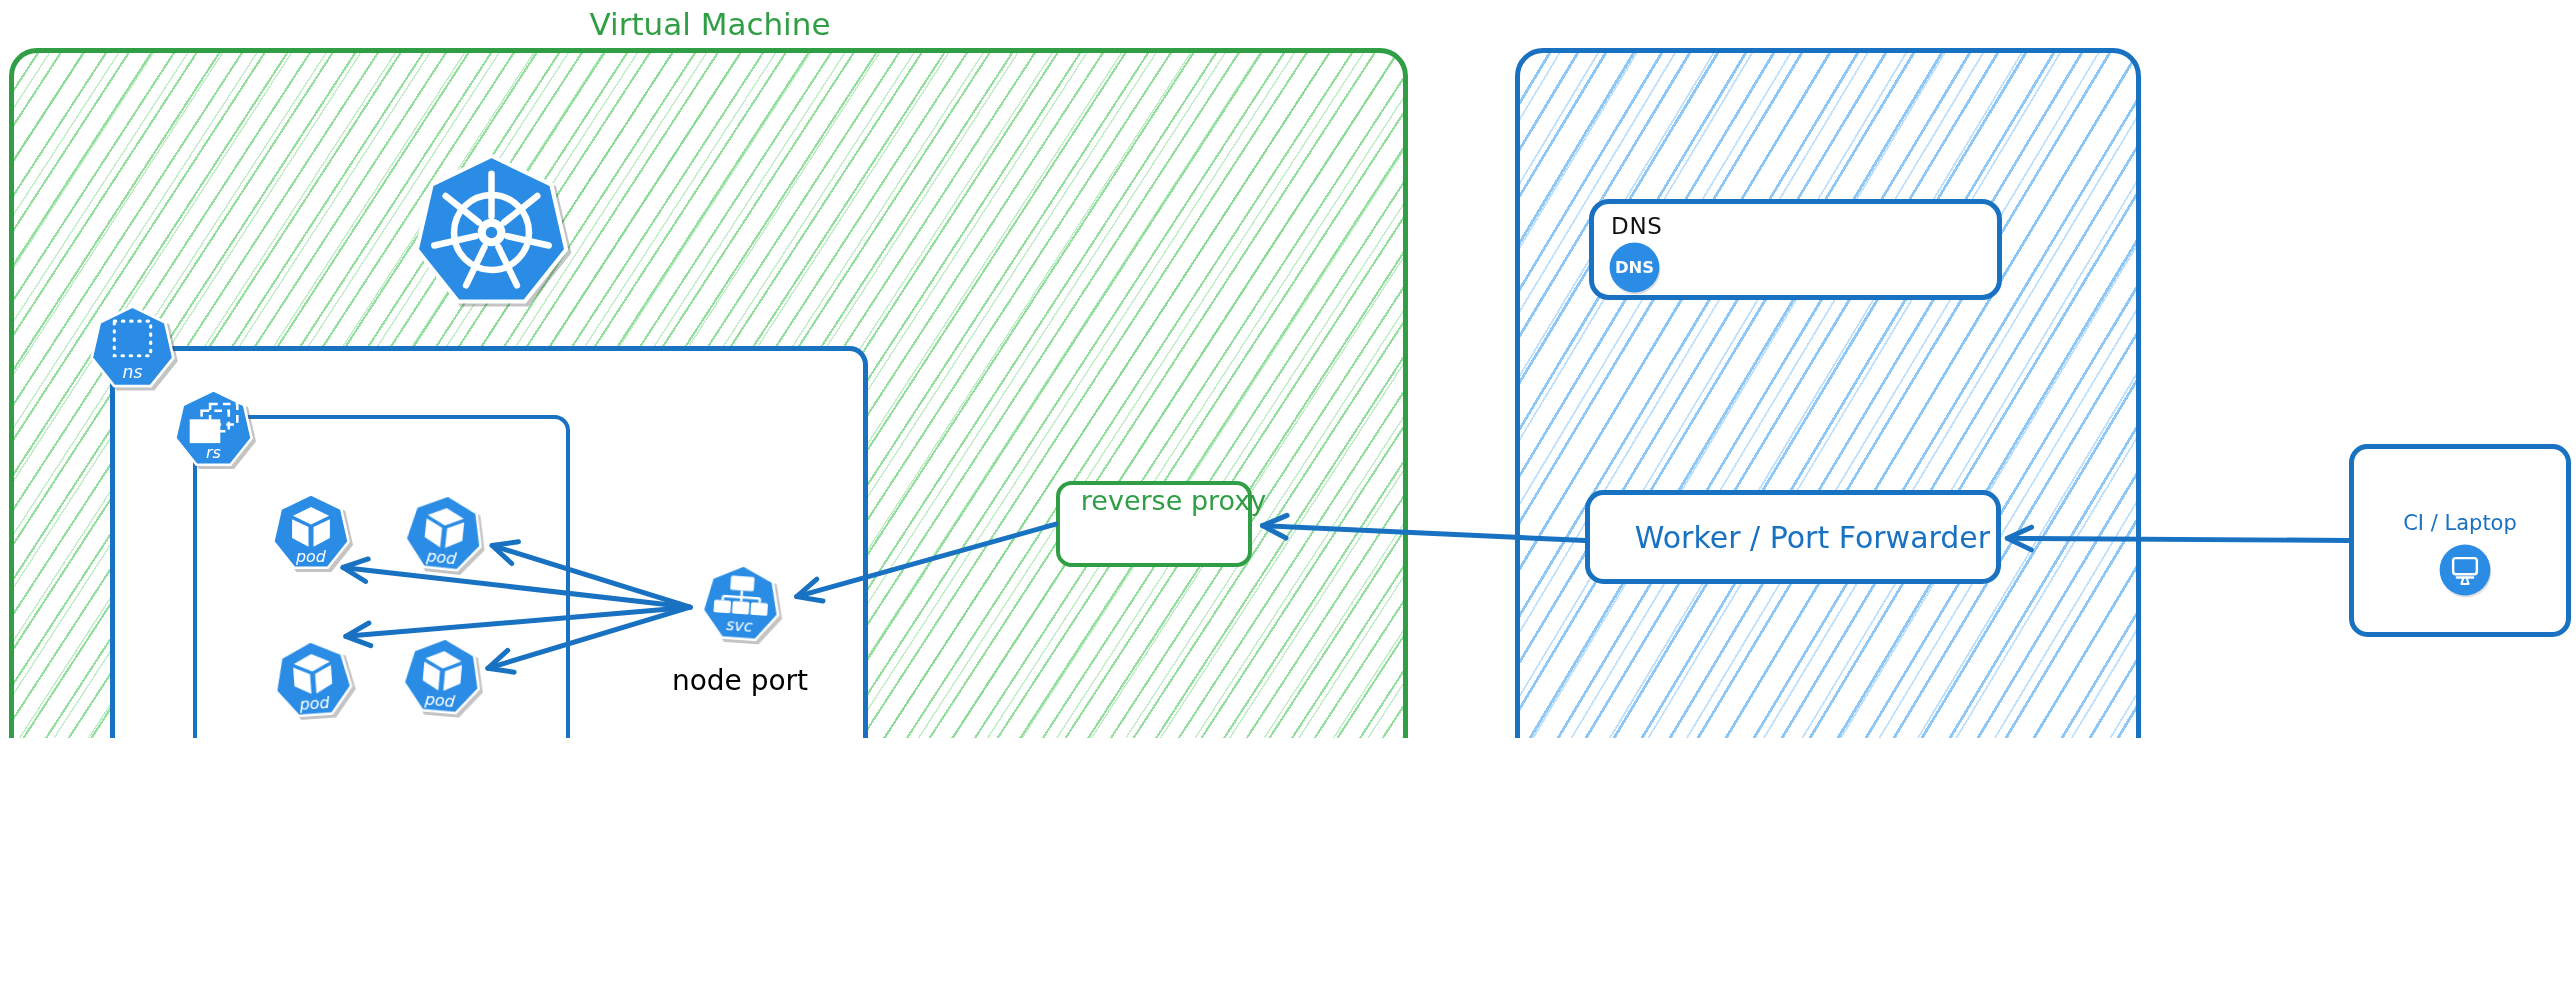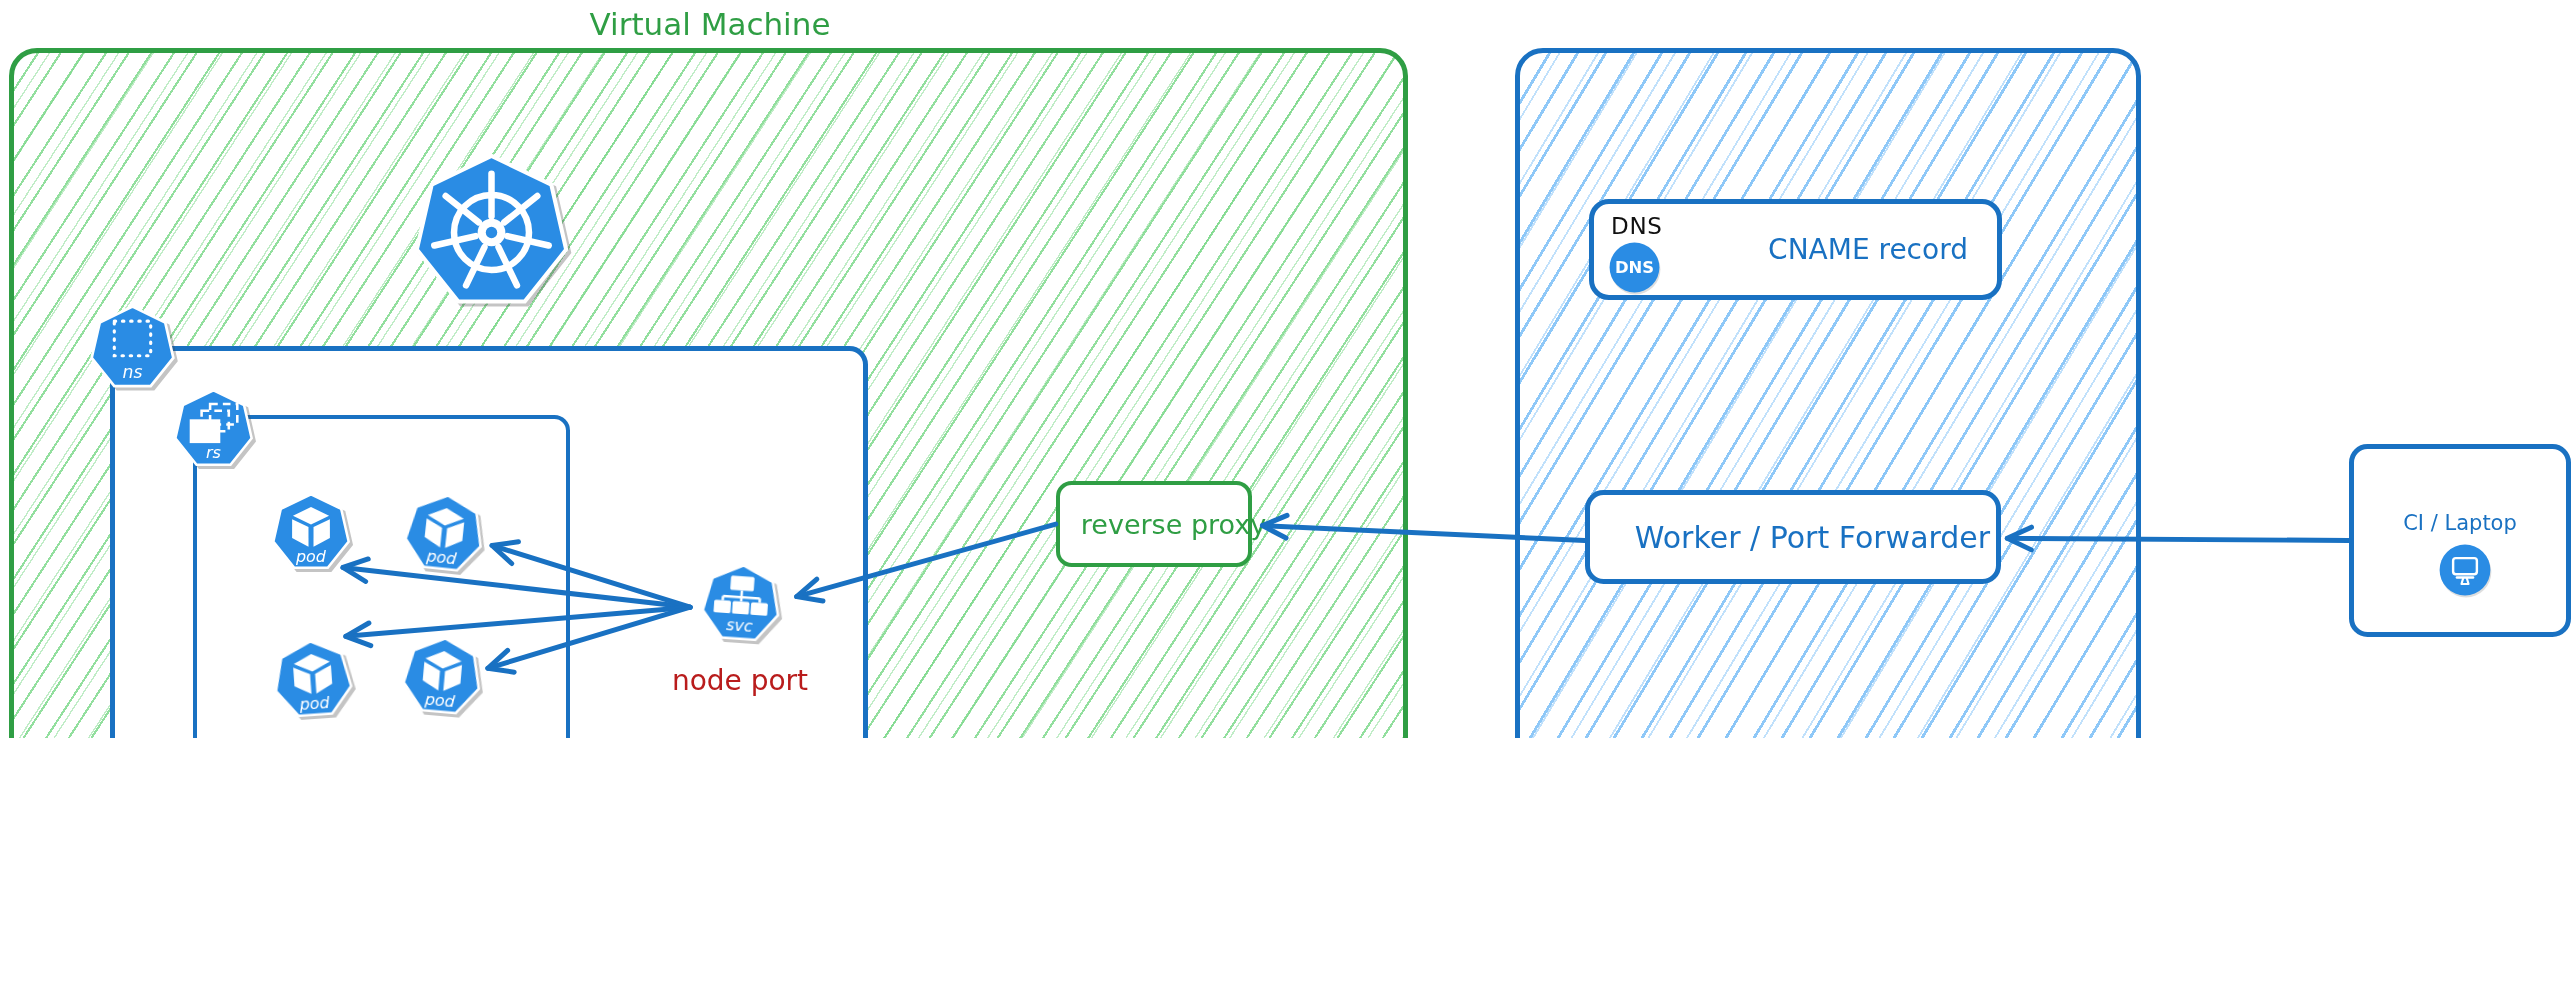--- a/index.html
+++ b/index.html
@@ -17,33 +17,33 @@
     background-image:
       repeating-linear-gradient(121deg, rgba(130,194,247,.9) 0 2.8px, transparent 2.8px 24px),
       repeating-linear-gradient(121deg, rgba(130,194,247,.5) 0 1.8px, transparent 1.8px 33px);
     background-color:#ffffff;
   }
   .vm-box{left:8.5px;top:48px;width:1399px;height:920px;border:5.7px solid #2f9e44;border-radius:28px;}
   .ext-box{left:1515px;top:48px;width:626px;height:927px;border:5.7px solid #1971c2;border-radius:28px;}
   .ns-box{left:110px;top:346px;width:758px;height:487px;border:5.7px solid #1971c2;border-radius:18.5px;}
   .rs-box{left:193px;top:415px;width:377px;height:373px;border:4.3px solid #1971c2;border-radius:15.6px;}
   .rp-box{left:1056px;top:481px;width:196px;height:86px;border:4.3px solid #2f9e44;border-radius:15.6px;
-          display:flex;align-items:center;justify-content:center;}
+          display:flex;justify-content:center;}
   .rp-box span{color:#2f9e44;font-size:27px;white-space:nowrap;}
   .dns-box{left:1589px;top:199px;width:413px;height:101px;border:5px solid #1971c2;border-radius:20px;}
   .worker-box{left:1585px;top:490px;width:416px;height:94px;border:5px solid #1971c2;border-radius:18.5px;
           display:flex;align-items:center;justify-content:center;}
   .worker-box span{color:#1971c2;font-size:30px;white-space:nowrap;}
   .ci-box{left:2349px;top:444px;width:222px;height:193px;border:5px solid #1971c2;border-radius:18.5px;}
   .ci-label{position:absolute;left:50%;top:62px;transform:translateX(-50%);color:#1971c2;font-size:21px;white-space:nowrap;}
   .dns-header{position:absolute;left:17px;top:8.5px;color:#111111;font-size:23px;letter-spacing:0.7px;}
   .cname{position:absolute;left:135px;top:0;width:278px;height:100%;display:flex;align-items:center;justify-content:center;
          color:#1971c2;font-size:28px;white-space:nowrap;}
   .nodeport{position:absolute;left:740px;top:680px;transform:translate(-50%,-50%);
-            color:#b91c1c;font-size:28px;white-space:nowrap;}
+            color:#000000;font-size:28px;white-space:nowrap;}
   .hepta{position:absolute;filter:drop-shadow(3.6px 3.6px 0 rgba(70,70,70,0.32));overflow:visible;}
   .badge{position:absolute;filter:drop-shadow(1.4px 2.1px 0 rgba(70,70,70,0.18));}
   svg text{font-family:"DejaVu Sans",sans-serif;}
   .green-text{color:#2f9e44;}
   .blue-text{color:#1971c2;}
   #arrow-layer{position:absolute;left:0;top:0;pointer-events:none;}
 </style>
 </head>
 <body>
 
@@ -146,21 +146,20 @@
   <div class="box rp-box">
     <span>reverse proxy</span>
   </div>
 
   <div class="box dns-box">
     <div class="dns-header">DNS</div>
     <svg class="badge" style="left:14px;top:37px;width:53px;height:53px;" viewBox="0 0 100 100">
       <circle cx="50" cy="50" r="47" fill="#2a8ce4"></circle>
       <text x="50" y="60" text-anchor="middle" font-size="31" font-weight="bold" fill="#ffffff">DNS</text>
     </svg>
-    <div class="cname">CNAME record</div>
   </div>
 
   <div class="box worker-box">
     <span>Worker / Port Forwarder</span>
   </div>
 
   <div class="box ci-box">
     <div class="ci-label">CI / Laptop</div>
     <svg class="badge" style="left:84px;top:94px;width:54px;height:54px;" viewBox="0 0 100 100">
       <circle cx="50" cy="50" r="47" fill="#2a8ce4"></circle>

